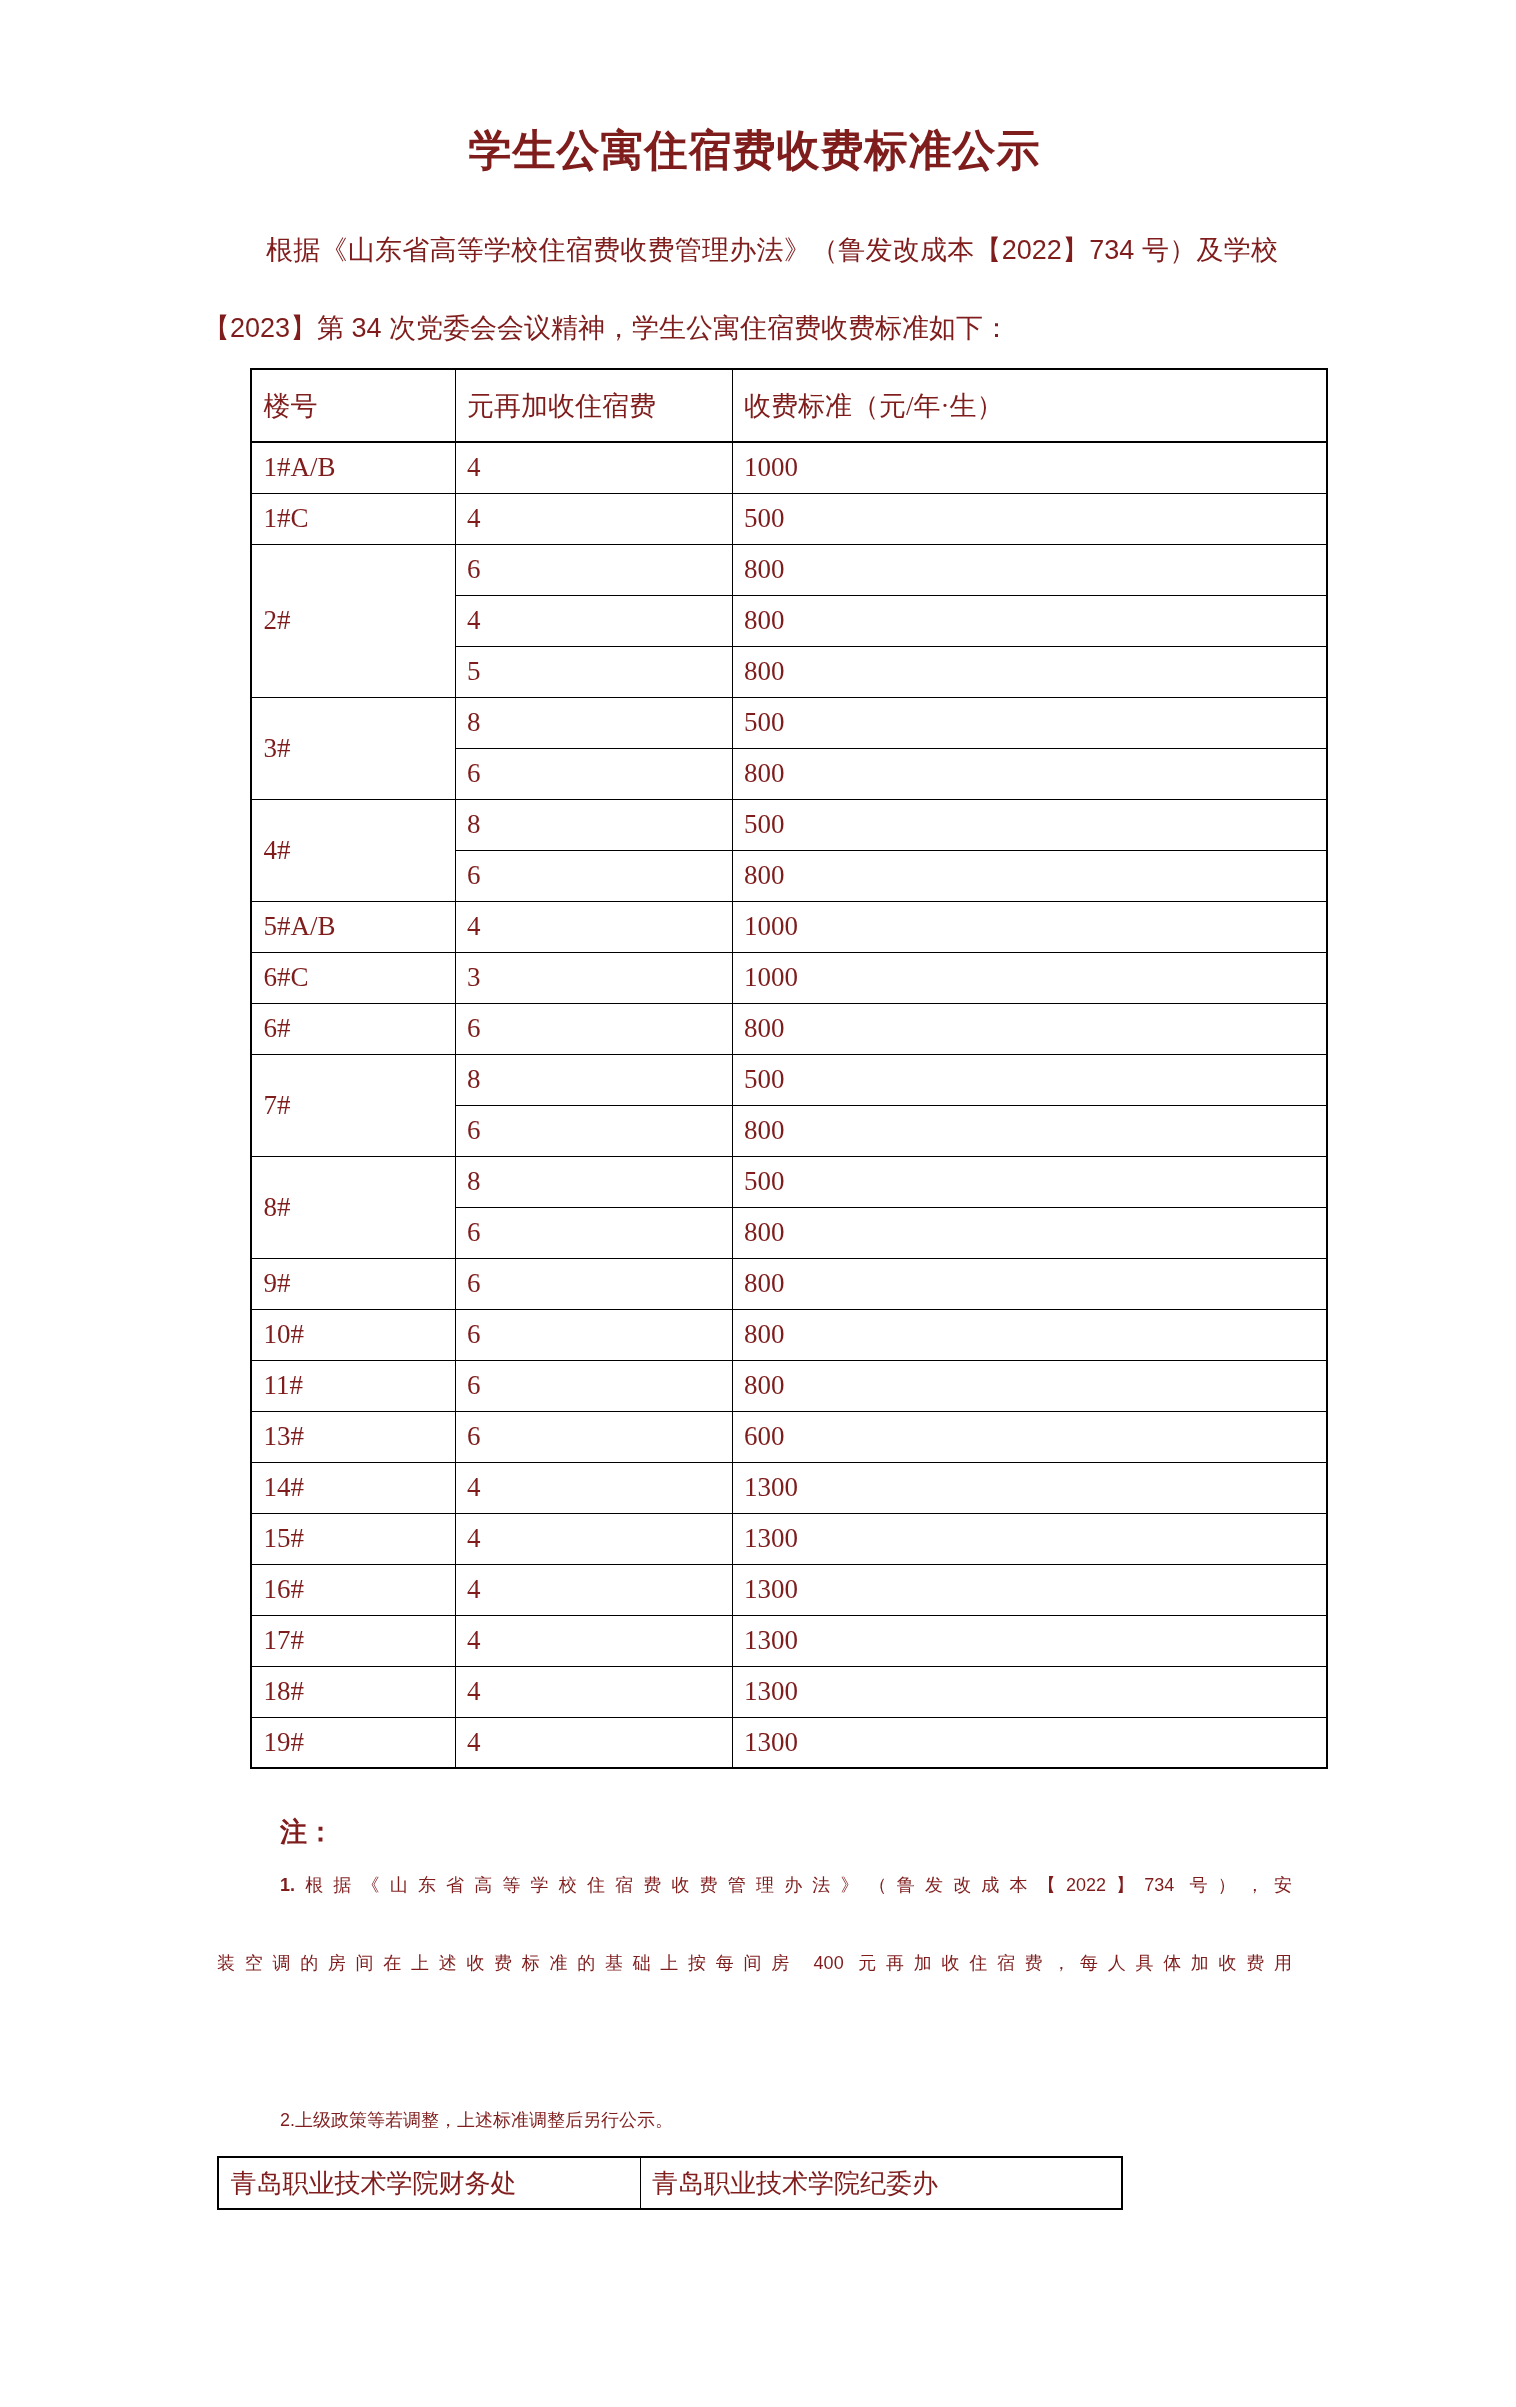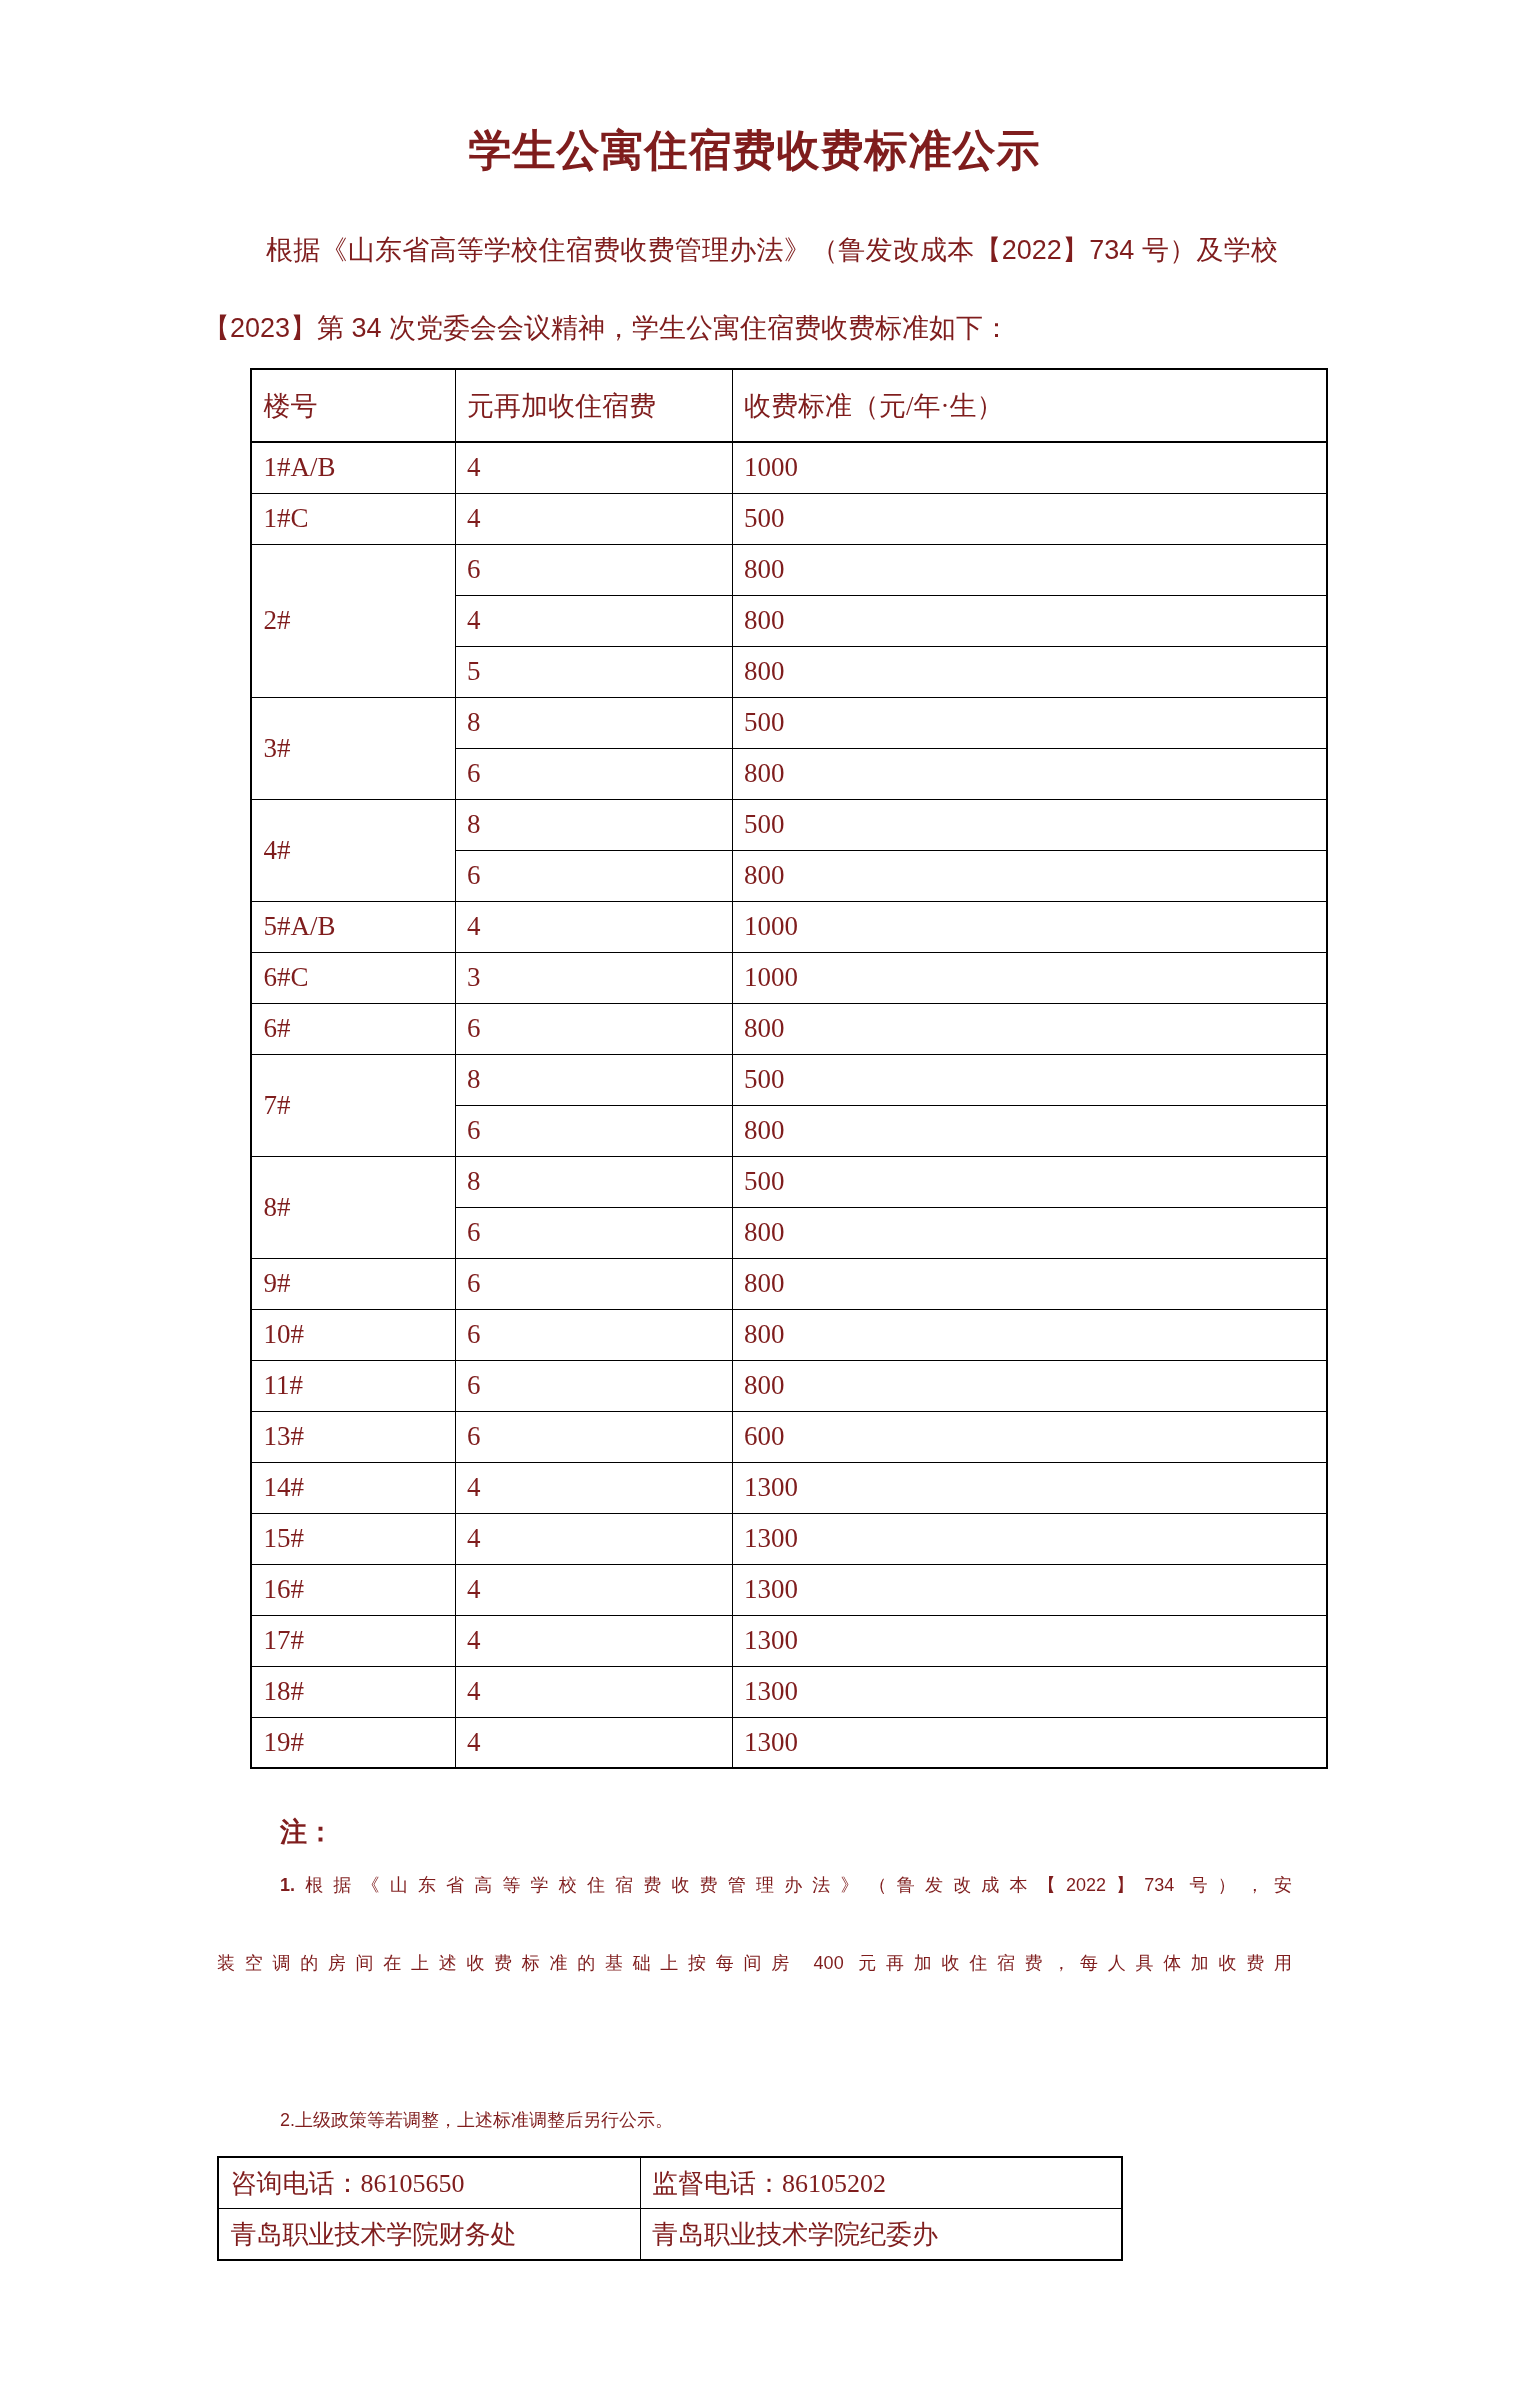--- a/index.html
+++ b/index.html
@@ -273,24 +273,20 @@
   <div class="note-line n1l2">装空调的房间在上述收费标准的基础上按每间房 400 元再加收住宿费，每人具体加收费用</div>
   <div class="note-line note2">2.上级政策等若调整，上述标准调整后另行公示。</div>
 
   <table class="contact-table">
     <colgroup>
       <col style="width:422px">
       <col style="width:482px">
     </colgroup>
     <tbody>
       <tr>
-        <td>咨询电话：86105650</td>
-        <td>监督电话：86105202</td>
-      </tr>
-      <tr>
         <td>青岛职业技术学院财务处</td>
         <td>青岛职业技术学院纪委办</td>
       </tr>
     </tbody>
   </table>
 
 </div>
 
 
 </body></html>

